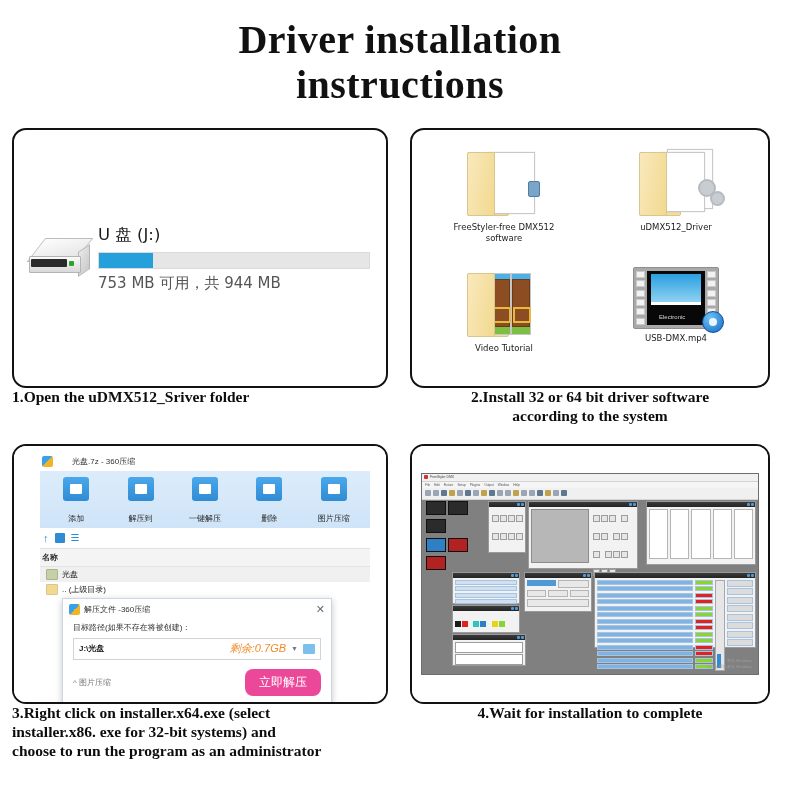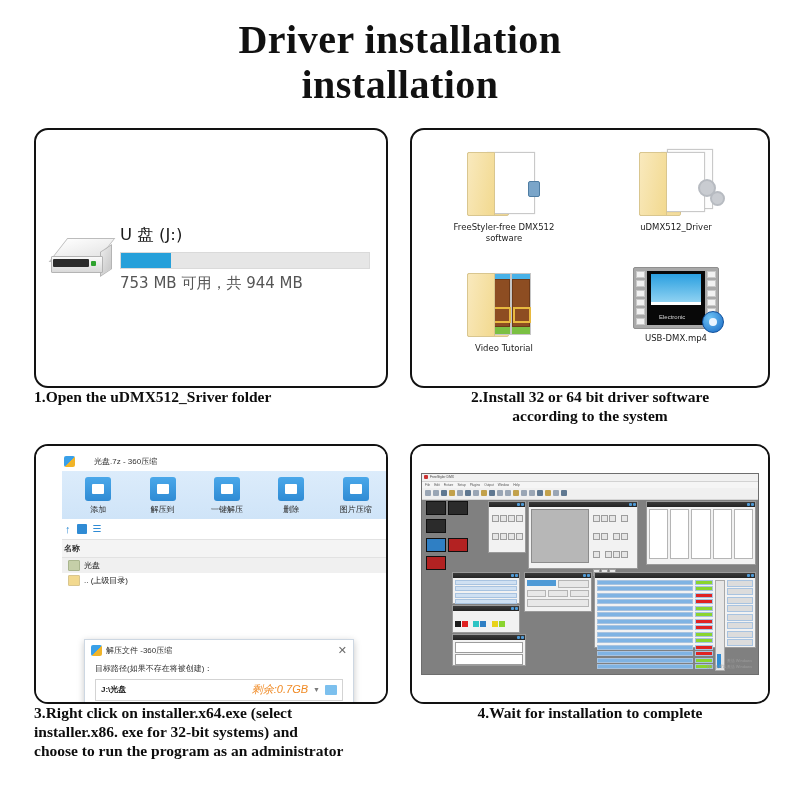--- a/index.html
+++ b/index.html
@@ -19,21 +19,21 @@
     padding-top:18px;
     letter-spacing:.5px;
   }
   #page-title .t-line{display:block;}
   
   .steps{
     position:absolute;left:0;top:128px;width:800px;
   }
   .row{display:flex;}
   .step{width:400px;box-sizing:border-box;}
-  .step.left{padding-left:34px;padding-right:12px;}
+  .step.left{padding-left:12px;padding-right:12px;}
   .step.right{padding-left:10px;padding-right:30px;}
   .frame{
     border:2.5px solid #121212;
     border-radius:14px;
     background:#fff;
     height:260px;
     box-sizing:border-box;
     position:relative;
     overflow:hidden;
   }
@@ -175,40 +175,40 @@
   }
   .z-tool{display:flex;flex-direction:column;align-items:center;width:54px;}
   .z-tool .ti{
     width:26px;height:24px;border-radius:3px;position:relative;
     background:linear-gradient(#4aa8ea,#2f8bd4);
   }
   .z-tool .ti.trash{background:linear-gradient(#4aa8ea,#2f8bd4);border-radius:3px;}
   .z-tool .ti::after{
     content:"";position:absolute;left:7px;top:7px;width:12px;height:10px;background:#ffffff;border-radius:1px;
   }
-  .z-tool .tl{font-size:8px;color:#2a2a2a;margin-top:3px;}
+  .z-tool .tl{font-size:8px;color:#2a2a2a;margin-top:12px;}
   .z-path{
     display:flex;align-items:center;gap:6px;padding:4px 3px;border-bottom:1px solid #e2e2e2;
   }
   .z-arrow{color:#2f8bd4;font-size:11px;}
   .z-sq{width:10px;height:10px;background:#2f8bd4;border-radius:1px;}
   .z-list-ico{color:#2f8bd4;font-size:10px;}
   .z-pathbox{
     flex:1;border:1px solid #cfcfcf;background:#fff;font-size:8px;color:#222;
     padding:2px 4px;display:flex;align-items:center;gap:4px;
   }
   .z-colhdr{background:#f4f4f4;font-size:8px;color:#333;padding:3px 0 3px 2px;border-bottom:1px solid #e2e2e2;font-weight:bold;}
   .z-row{display:flex;align-items:center;gap:4px;font-size:8px;color:#222;padding:2px 0 2px 6px;}
   .z-row.alt{background:#f0f0f0;}
   .z-fold-s{width:10px;height:9px;background:#f2d98f;border:1px solid #d9c68f;border-radius:1px;}
   .z-fold-s.green{background:#c5cfa8;border-color:#a9b58d;}
   
   .z-dlg{
     position:absolute;left:48px;top:152px;width:268px;background:#fff;
-    border:1px solid #cdd7e2;box-shadow:0 2px 7px rgba(0,0,0,.22);margin-top:41px;
+    border:1px solid #cdd7e2;box-shadow:0 2px 7px rgba(0,0,0,.22);
   }
   .z-dlg-t{display:flex;align-items:center;gap:4px;padding:5px 6px;font-size:8px;color:#333;}
   .z-dlg-x{margin-left:auto;color:#6b6b6b;font-size:11px;line-height:1;}
   .z-dlg-body{padding:2px 10px 9px 10px;}
   .z-dlg-lab{font-size:8px;color:#333;margin-bottom:5px;}
   .z-dlg-input{
     border:1px solid #d3d3d3;height:20px;display:flex;align-items:center;padding:0 5px;gap:5px;
     font-size:8px;color:#222;
   }
   .z-dlg-input .pv{flex:1;font-weight:bold;}
@@ -247,21 +247,21 @@
   .fx-thumb{width:18px;height:12px;background:#2b2b2b;border:1px solid #111;display:inline-block;margin-right:2px;}
   .fx-thumb.red{background:#b32222;}
   .pad{width:5px;height:5px;background:#e6e6e6;border:.5px solid #9d9d9d;display:inline-block;margin:.5px;}
   .wm{position:absolute;right:6px;bottom:5px;font-size:4px;color:#9b9b9b;text-align:right;line-height:1.3;}
 </style>
 </head>
 <body>
 
 <div id="page-title">
   <span class="t-line">Driver installation</span>
-  <span class="t-line">installation</span>
+  <span class="t-line">instructions</span>
 </div>
 
 <div class="steps">
 
   <div class="row">
 
     <div class="step left">
       <div class="frame">
         <div class="p1">
           <div class="usb-icon">

